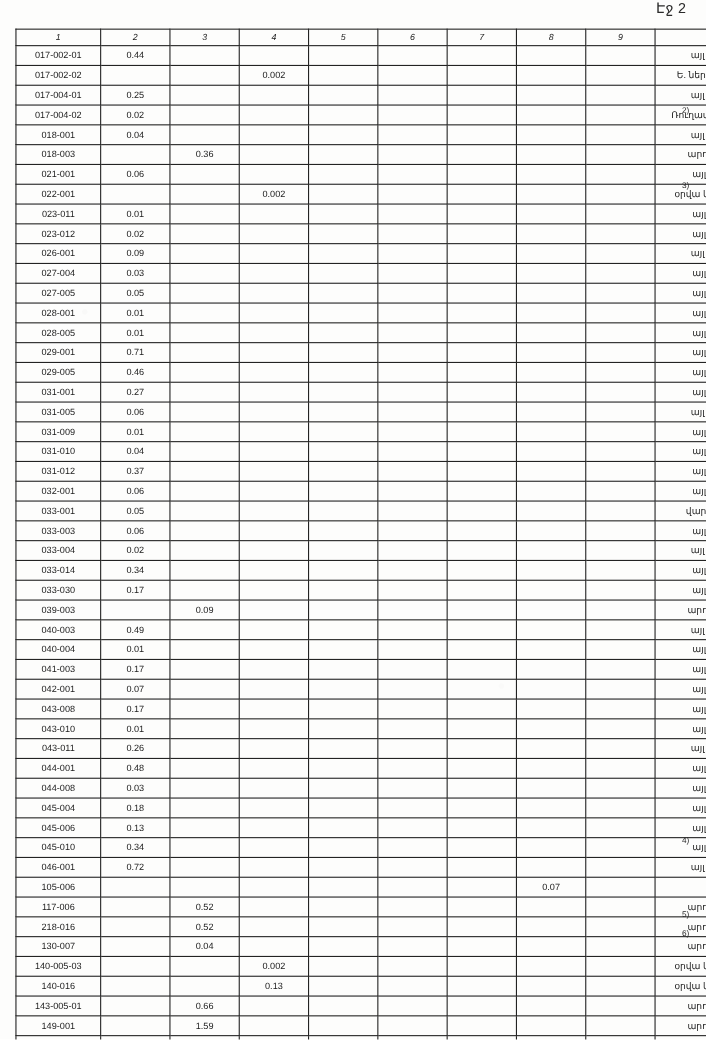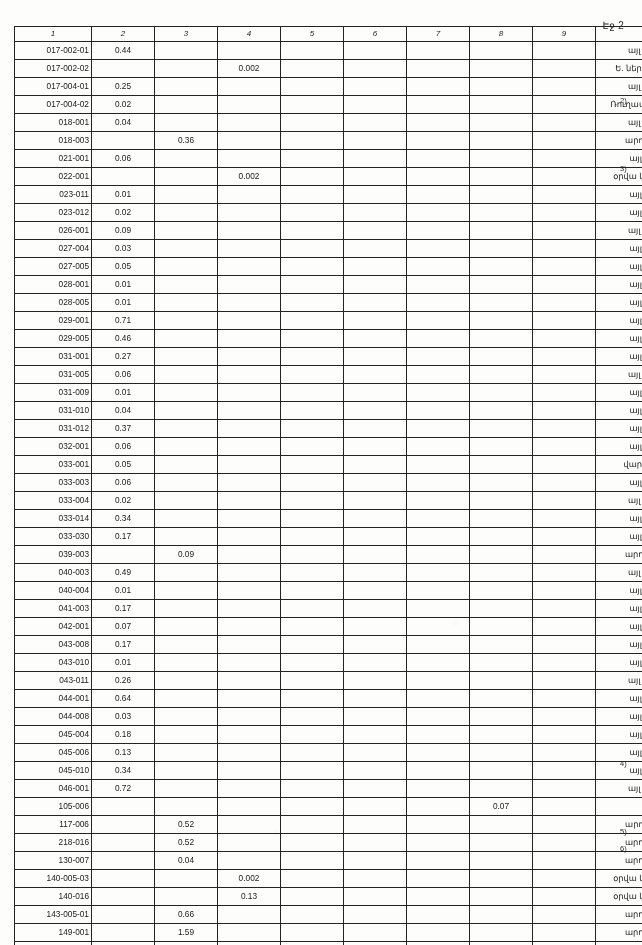--- a/index.html
+++ b/index.html
@@ -19,23 +19,23 @@
     position: relative;
     width: 642px;
     height: 945px;
     box-sizing: border-box;
     padding: 0;
     
     background: #fdfdfc;
   }
   .page-header {
     position: absolute;
-    top: 20px;
+    top: 0;
     right: 18px;
-    font-size: 10px;
+    font-size: 13px;
     letter-spacing: 0.3px;
     color: #2a2a2a;
     text-align: right;
   }
   .table-wrap {
     position: absolute;
     top: 26px;
     left: 14px;
     width: 600px;
   }
@@ -54,21 +54,21 @@
     overflow: hidden;
     white-space: nowrap;
   }
   table.grid th {
     font-weight: normal;
     text-align: center;
     font-style: italic;
     font-size: 8px;
     height: 14px;
   }
-  .c-code   { width: 72px; text-align: right; padding-left: 3px; font-size: 8.3px; }
+  .c-code   { width: 72px; text-align: center; padding-left: 3px; font-size: 8.3px; }
   .c-num    { width: 58px; text-align: center; font-size: 8.3px; }
   .c-last   { width: 104px; text-align: center; font-size: 8.3px; }
   .arm      { font-size: 8.3px; }
   .side-note {
     position: absolute;
     left: 620px;
     font-size: 7.5px;
     color: #2a2a2a;
     width: 20px;
   }
@@ -535,21 +535,21 @@
             <td class="c-num"></td>
             <td class="c-num"></td>
             <td class="c-num"></td>
             <td class="c-num"></td>
             <td class="c-num"></td>
             <td class="c-num"></td>
             <td class="c-last arm">այլ խողեր</td>
           </tr>
           <tr>
             <td class="c-code">044-001</td>
-            <td class="c-num">0.64</td>
+            <td class="c-num">0.48</td>
             <td class="c-num"></td>
             <td class="c-num"></td>
             <td class="c-num"></td>
             <td class="c-num"></td>
             <td class="c-num"></td>
             <td class="c-num"></td>
             <td class="c-num"></td>
             <td class="c-last arm">այլ հողեր</td>
           </tr>
           <tr>

